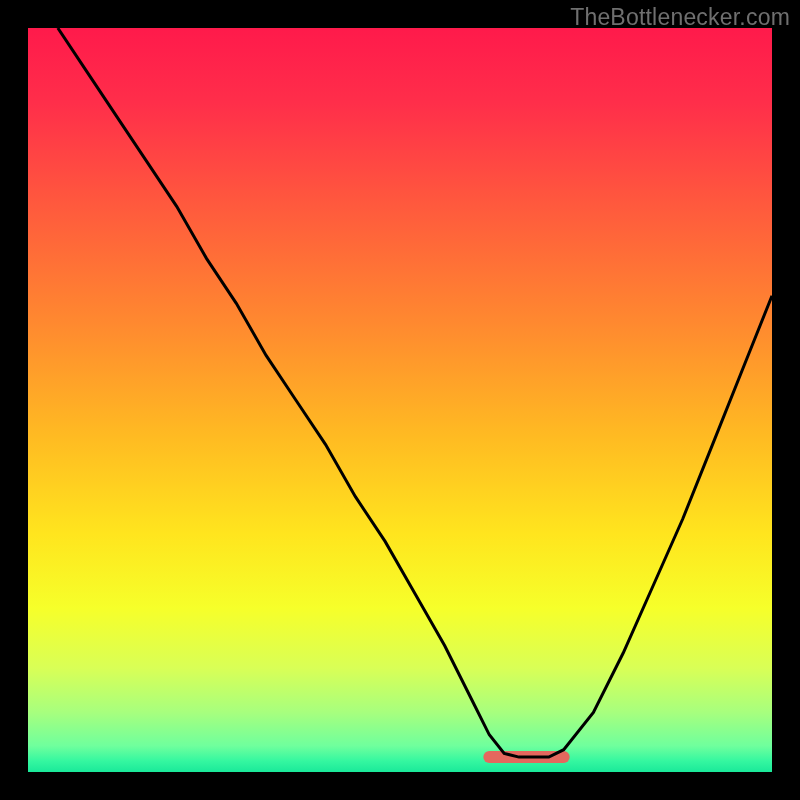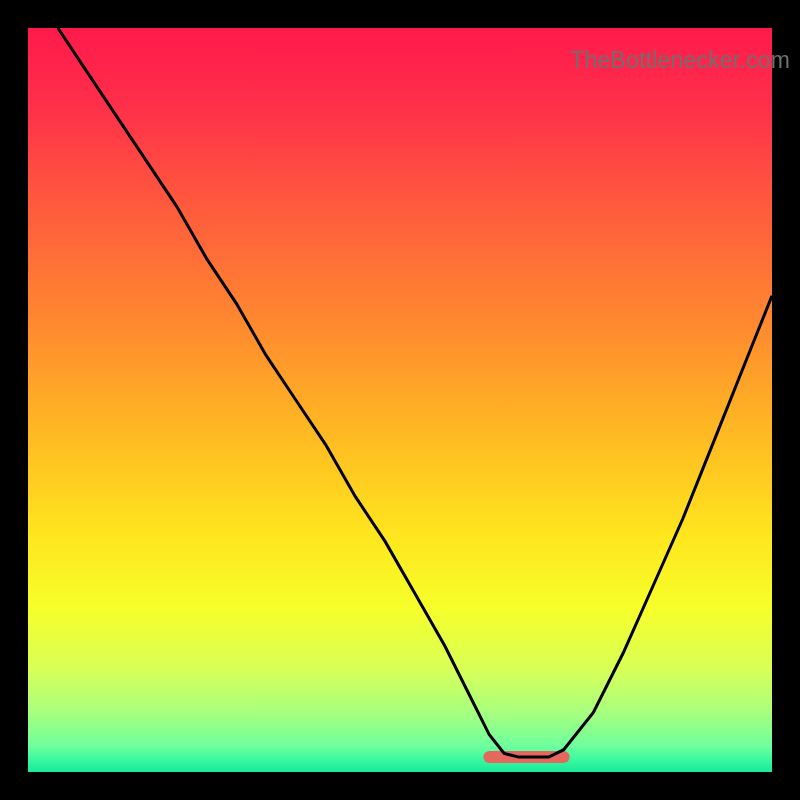--- a/index.html
+++ b/index.html
@@ -28,21 +28,20 @@
     overflow: hidden;
   }
   .watermark {
     position: absolute;
     top: 4px;
     right: 10px;
     color: #6f6f6f;
     font-size: 23px;
     font-weight: 500;
     letter-spacing: 0.2px;
-    margin-top: 43px;
   }
   svg {
     display: block;
   }
 </style>
 </head>
 <body>
 
 <div class="frame">
   <div class="plot-area">

